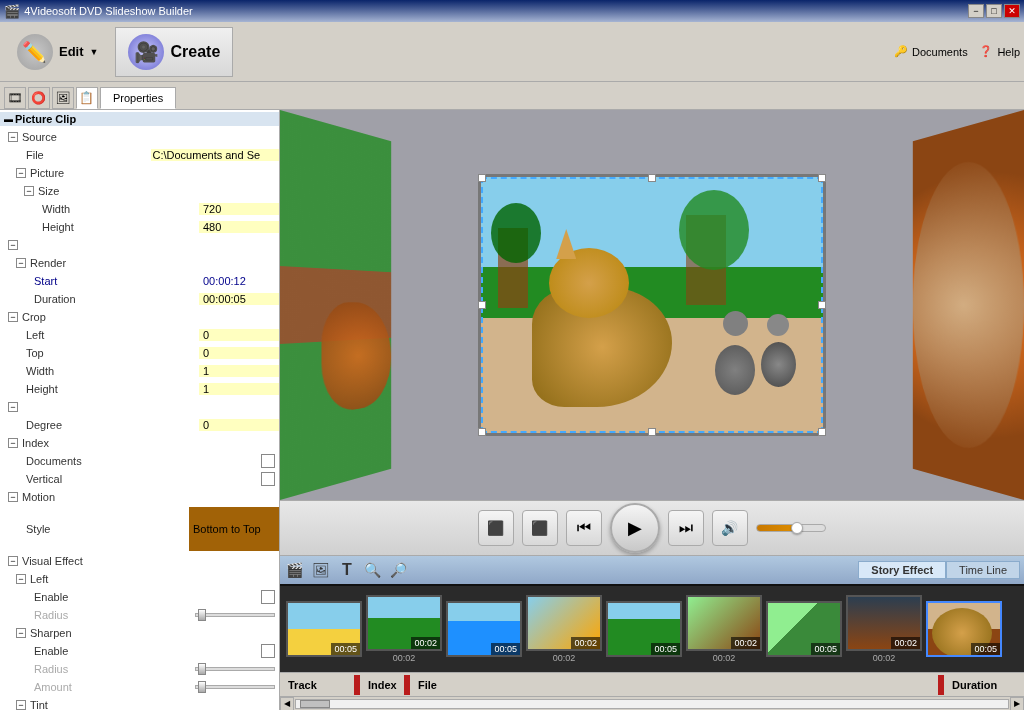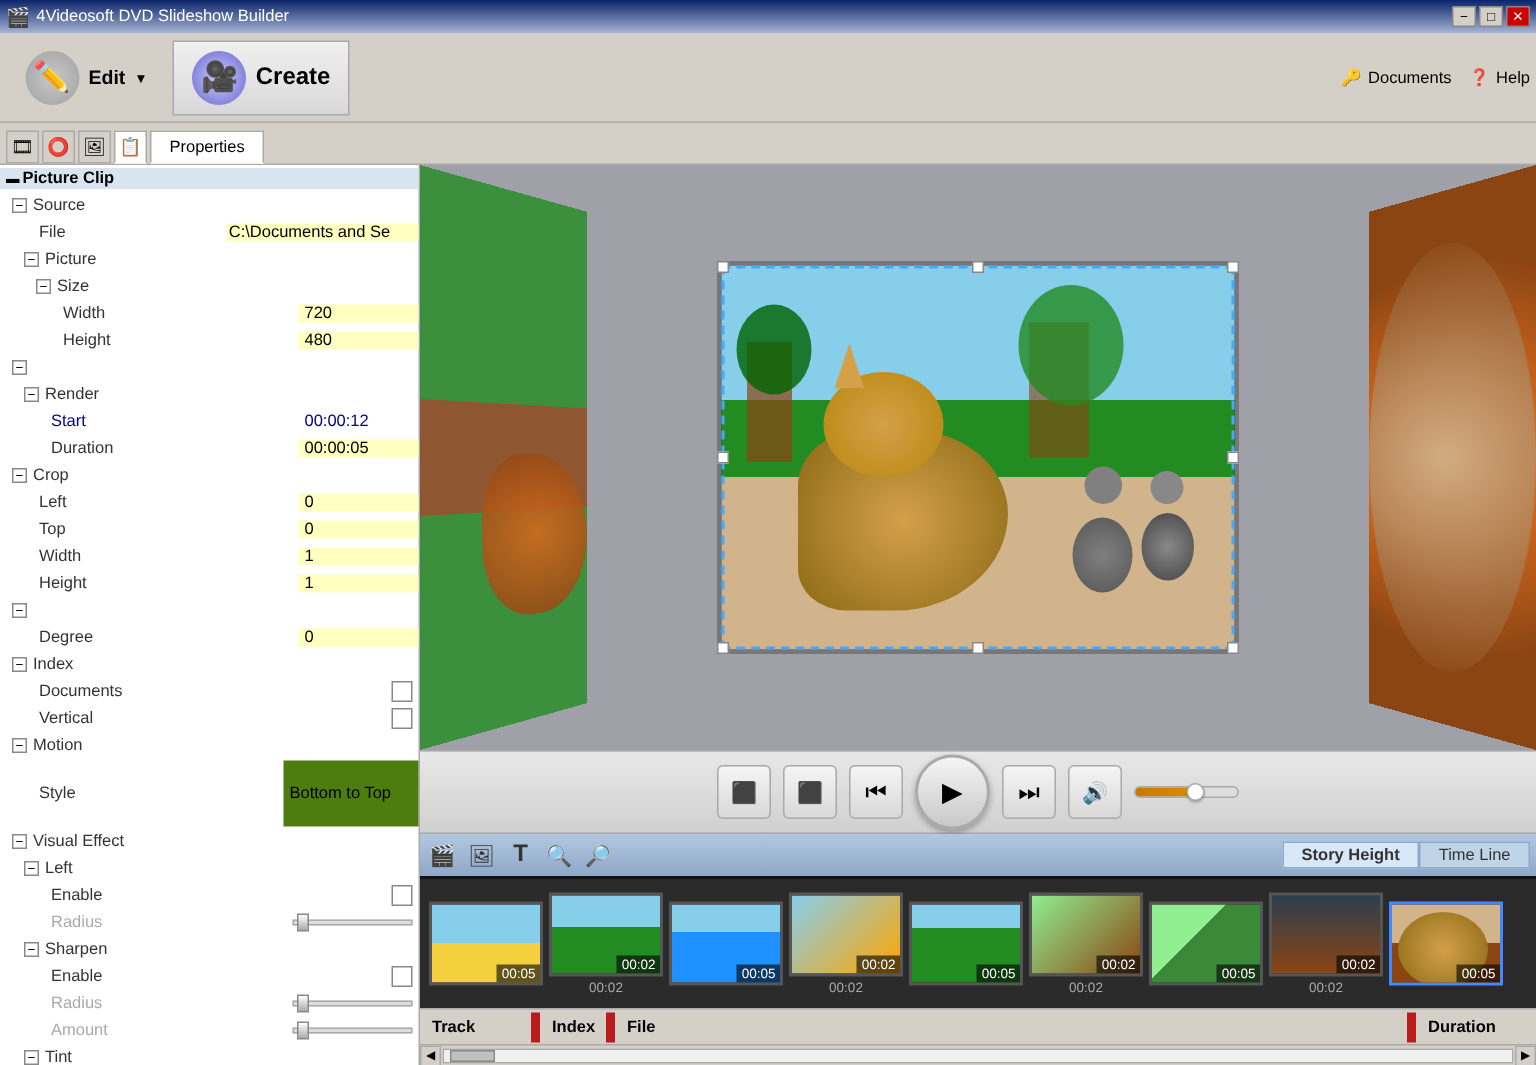--- a/index.html
+++ b/index.html
@@ -256,21 +256,21 @@
         </div>
 
         <div class="tree-row">
           <span class="tree-indent" style="width:8px;"></span>
           <span class="tree-toggle">−</span>
           <span class="tree-label">Motion</span>
         </div>
         <div class="tree-row">
           <span class="tree-indent" style="width:24px;"></span>
           <span class="tree-label">Style</span>
-          <span class="tree-value" style="background:#4d7c0f;padding:16px 4px;min-width:90px;white-space:nowrap;">Bottom to Top</span>
+          <span class="tree-value" style="background:#a16207;padding:16px 4px;min-width:90px;white-space:nowrap;">Bottom to Top</span>
         </div>
 
         <div class="tree-row">
           <span class="tree-indent" style="width:8px;"></span>
           <span class="tree-toggle">−</span>
           <span class="tree-label">Visual Effect</span>
         </div>
 
         <div class="tree-row">
           <span class="tree-indent" style="width:16px;"></span>
@@ -403,21 +403,21 @@
       </div>
     </div>
 
     <div id="toolbar">
       <div class="tool-btn">🎬</div>
       <div class="tool-btn">🖼</div>
       <div class="tool-btn" style="font-weight:bold;font-size:16px;">T</div>
       <div class="tool-btn">🔍</div>
       <div class="tool-btn">🔎</div>
       <div id="view-tabs">
-        <div class="view-tab active">Story Height</div>
+        <div class="view-tab active">Story Effect</div>
         <div class="view-tab">Time Line</div>
       </div>
     </div>
 
     <div id="storyboard" style="background:#2a2a2a;height:88px;display:flex;align-items:center;padding:4px 6px;gap:4px;overflow-x:auto;border-top:2px solid #111;flex-shrink:0;">
 
       <div class="sb-item">
         <div class="sb-thumb thumb-beach" style="width:76px;height:56px;border:2px solid #555;position:relative;">
           <div style="position:absolute;bottom:0;right:0;background:rgba(0,0,0,0.6);color:#fff;font-size:9px;padding:1px 3px;">00:05</div>
         </div>

